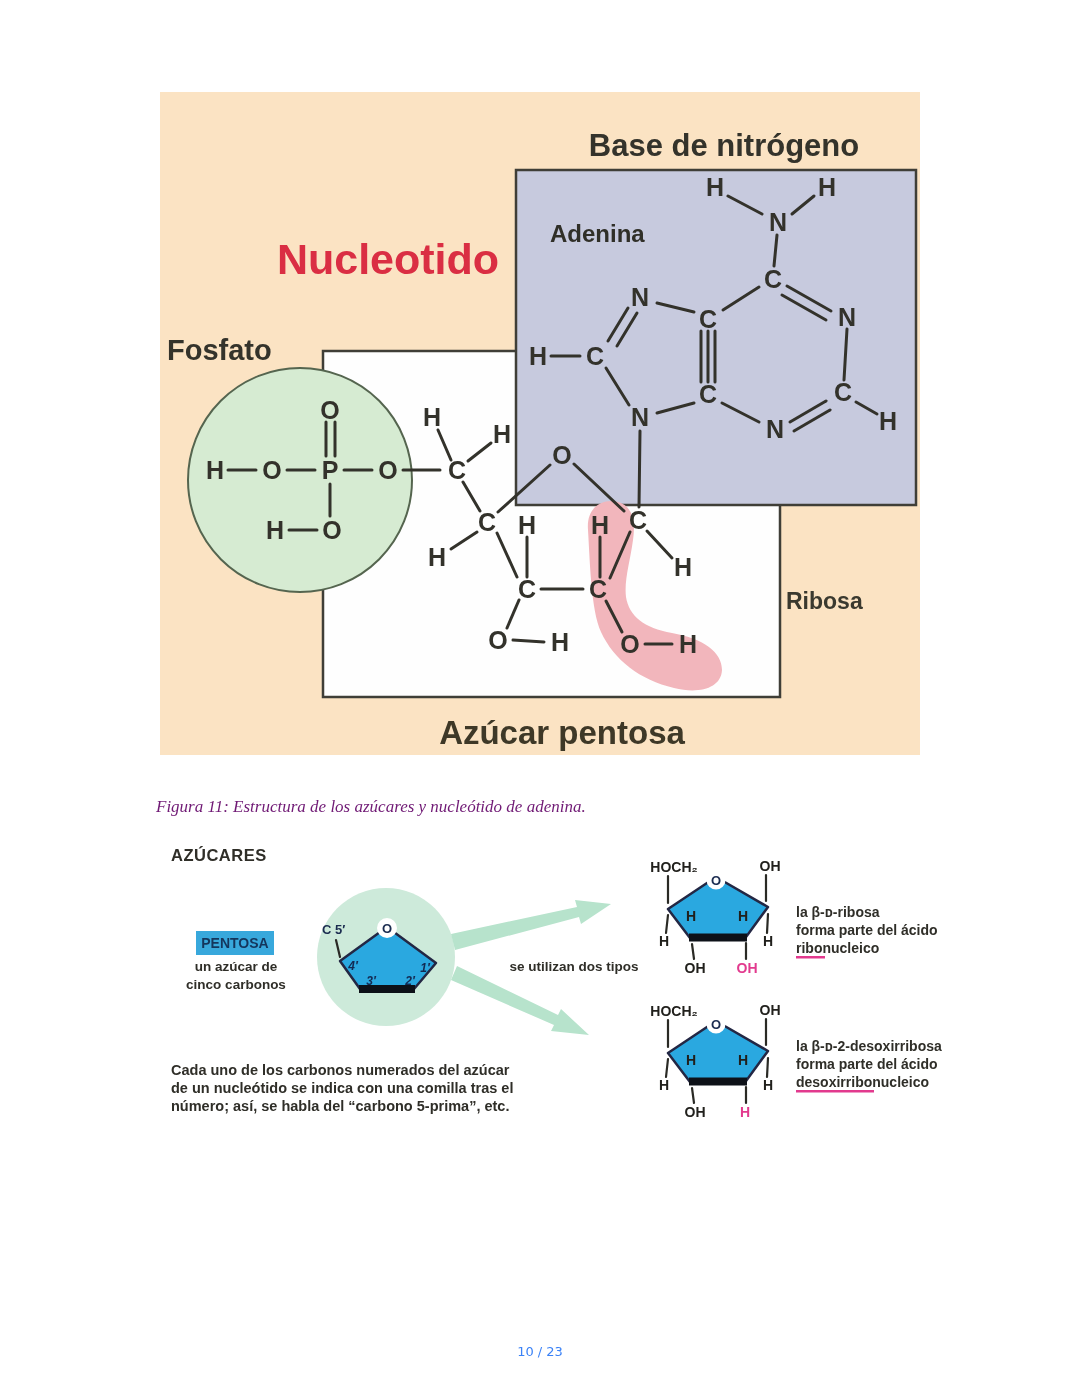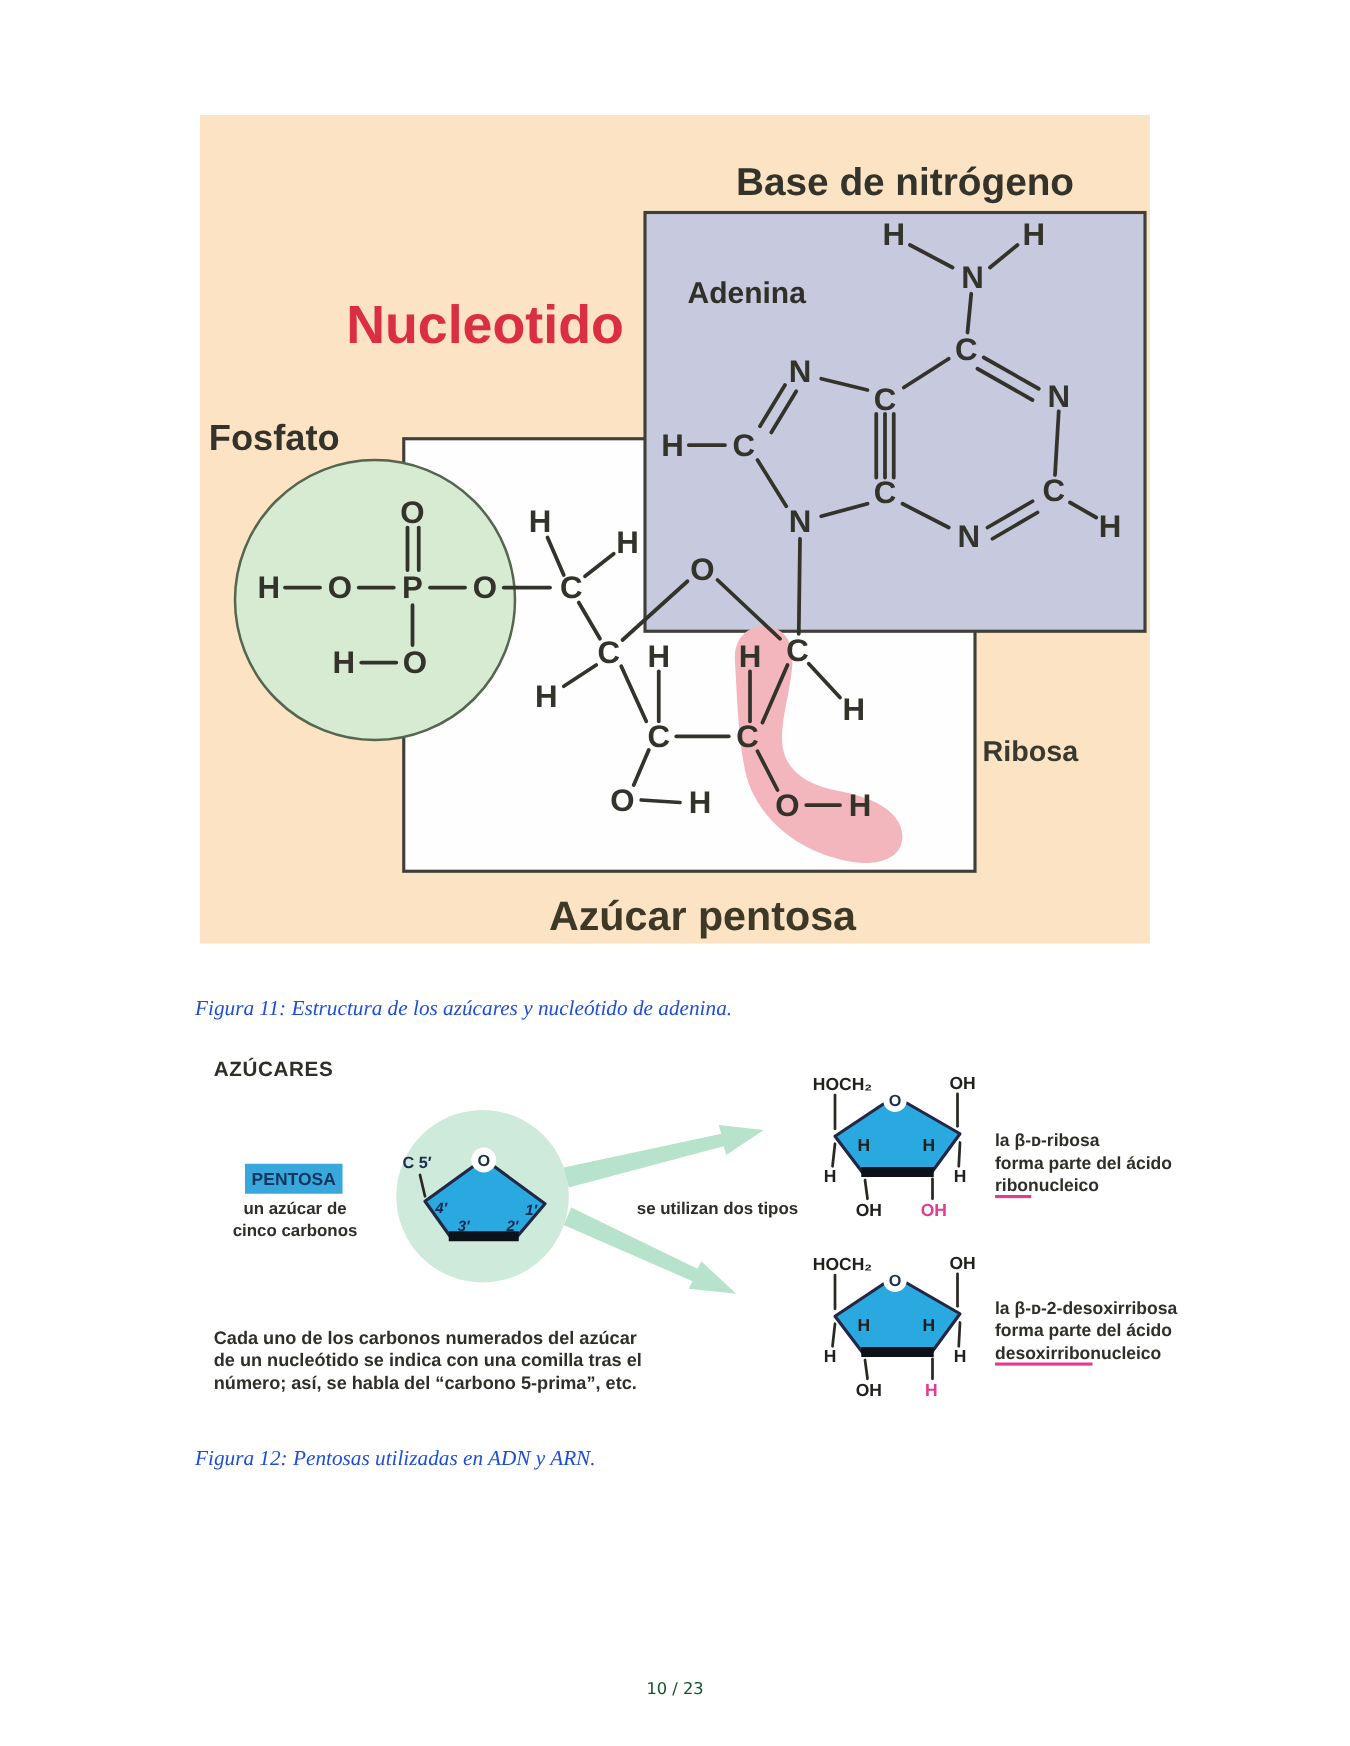--- a/index.html
+++ b/index.html
@@ -24,23 +24,23 @@
   .f12 text.pink, .f12 .atoms text.pink{fill:#e23a8e;}
   .f12 .heading{font:bold 16.5px "Liberation Sans",sans-serif;fill:#2f2e28;letter-spacing:.5px;}
   .f12 .sub{font:bold 13.5px "Liberation Sans",sans-serif;fill:#2f2e28;text-anchor:middle;}
   .f12 .pentlab{font:bold 14px "Liberation Sans",sans-serif;fill:#14365c;text-anchor:middle;}
   .f12 .ringlab{font:bold 13px "Liberation Sans",sans-serif;fill:#1b2c50;text-anchor:middle;}
   .f12 .ringlab.start{text-anchor:start;}
   .f12 .num{font:italic bold 12px "Liberation Sans",sans-serif;fill:#132a52;text-anchor:middle;}
   .f12 .info{font:bold 14px "Liberation Sans",sans-serif;fill:#2f2e28;}
   .f12 .note{font:bold 14.5px "Liberation Sans",sans-serif;fill:#2f2e28;}
 
-  .caption{position:absolute;font:italic 17px "Liberation Serif",serif;color:#1d4ed8;}
+  .caption{position:absolute;font:italic 17px "Liberation Serif",serif;color:#701a75;}
   .pagenum{position:absolute;left:0;width:100%;text-align:center;top:1344px;
-           font:13px "DejaVu Sans",sans-serif;color:#14532d;}
+           font:13px "DejaVu Sans",sans-serif;color:#3b82f6;}
 </style>
 </head>
 <body>
 
 <div class="page">
 
   <div class="figwrap" style="left:160px;top:92px;width:760px;height:663px;">
     <svg class="f11" width="760" height="663" viewBox="0 0 760 663">
       <rect x="0" y="0" width="760" height="663" fill="#fbe3c3"></rect>
       <rect x="163" y="259" width="457" height="346" fill="#fefefe" stroke="#3f3e37" stroke-width="2.5"></rect>
@@ -226,16 +226,15 @@
       <text class="info" x="628" y="226">forma parte del ácido</text>
       <text class="info" x="628" y="244">desoxirribonucleico</text>
       <rect x="628" y="247" width="78" height="2.5" fill="#e23a8e"></rect>
 
       <text class="note" x="3" y="232">Cada uno de los carbonos numerados del azúcar</text>
       <text class="note" x="3" y="250">de un nucleótido se indica con una comilla tras el</text>
       <text class="note" x="3" y="268">número; así, se habla del “carbono 5-prima”, etc.</text>
     </svg>
   </div>
 
-  <div class="caption" style="left:156px;top:1157px;">Figura 12: Pentosas utilizadas en ADN y ARN.</div>
 
   <div class="pagenum">10 / 23</div>
 </div>
 
 </body></html>

